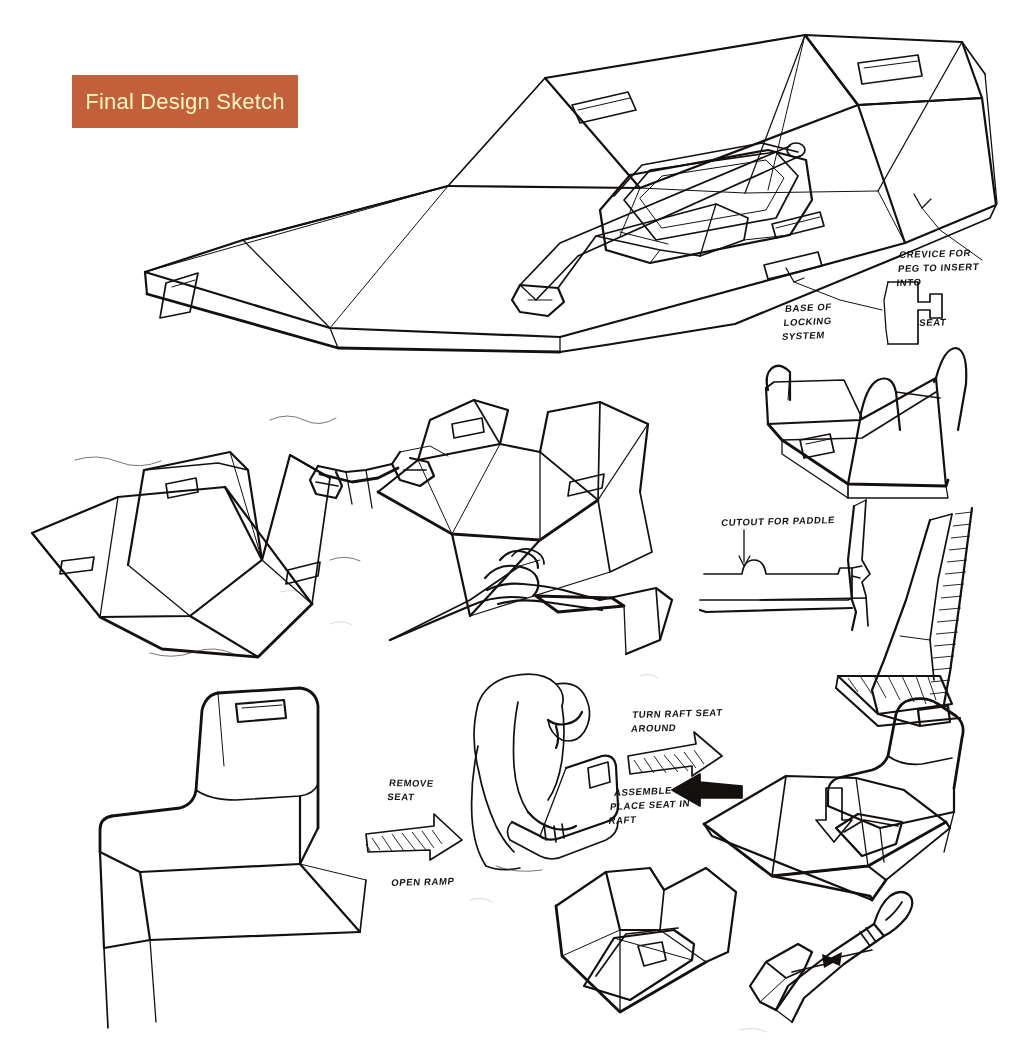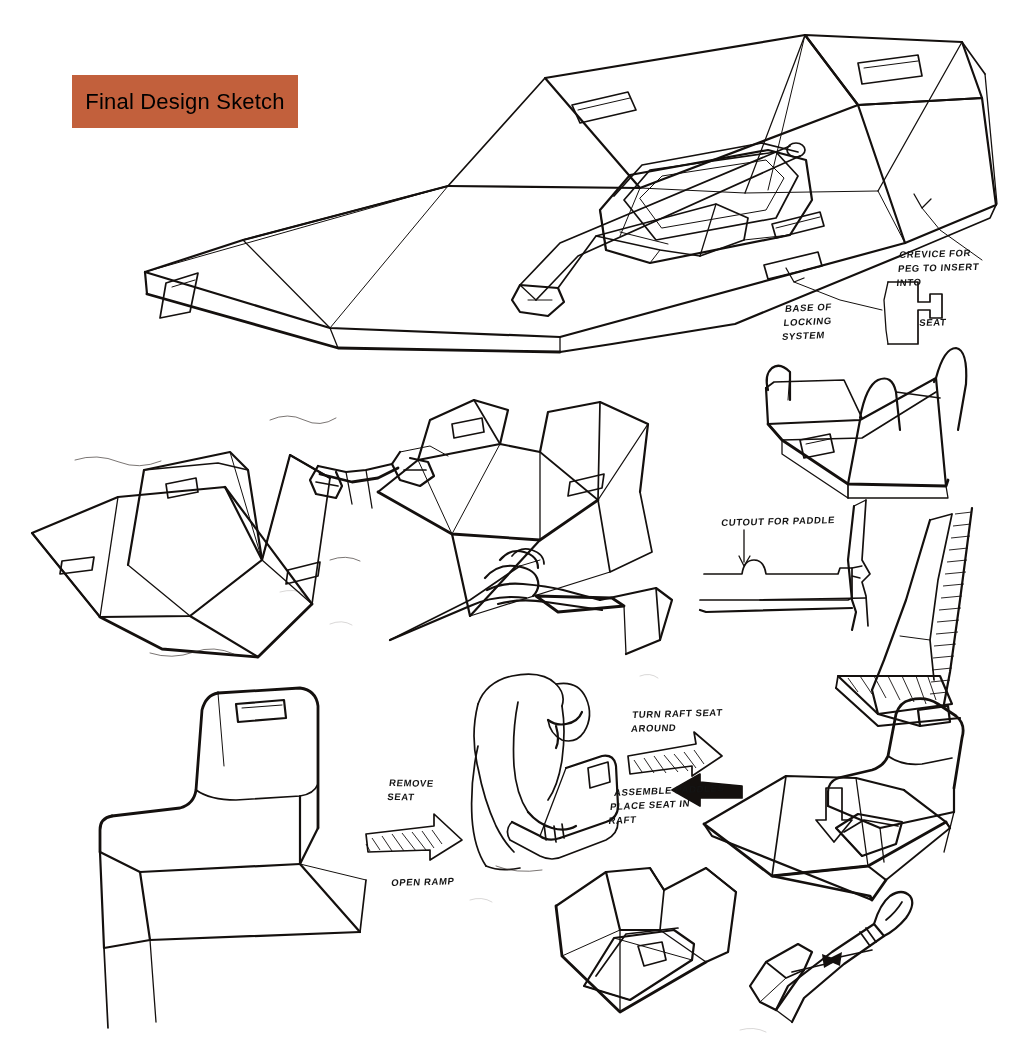--- a/index.html
+++ b/index.html
@@ -11,21 +11,21 @@
   }
   #sheet{position:absolute;inset:0;width:1024px;height:1043px;}
   
   #title-banner{
     position:absolute;left:72px;top:75px;width:226px;height:53px;
     display:flex;align-items:center;justify-content:center;
     box-sizing:border-box;padding:0 14px;
     letter-spacing:.2px;
   }
   #title-banner .label{
-    color:#000000;font-size:22px;font-weight:400;
+    color:#fef9c3;font-size:22px;font-weight:400;
     font-family:"Liberation Sans", sans-serif;white-space:nowrap;
   }
   
   .anno{
     position:absolute;
     font-family:"Liberation Sans", sans-serif;
     font-size:9.5px;font-weight:700;color:#141414;
     letter-spacing:.6px;line-height:1.45;
     transform-origin:left top;
     white-space:pre-line;

